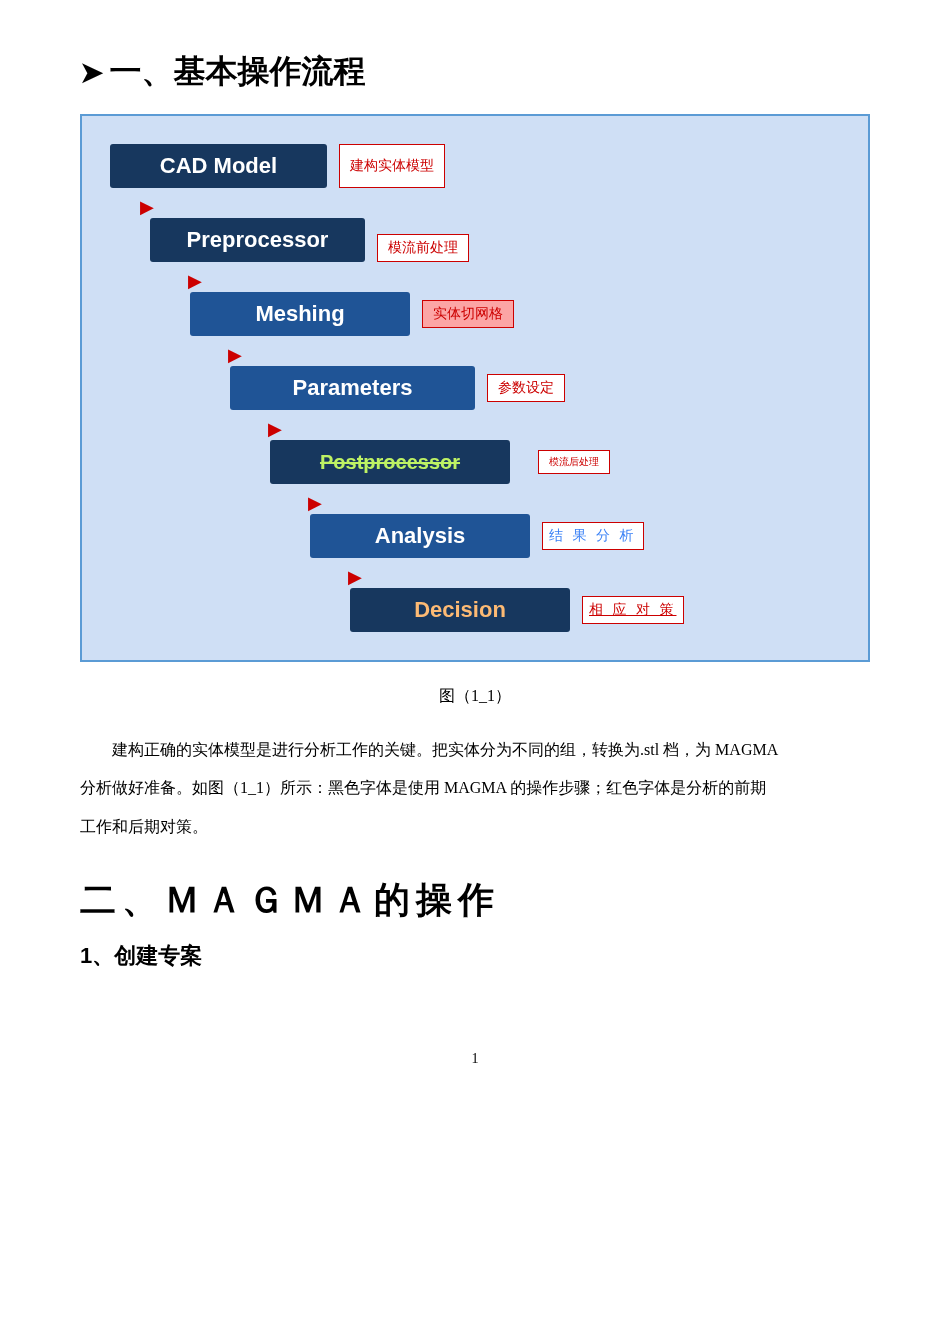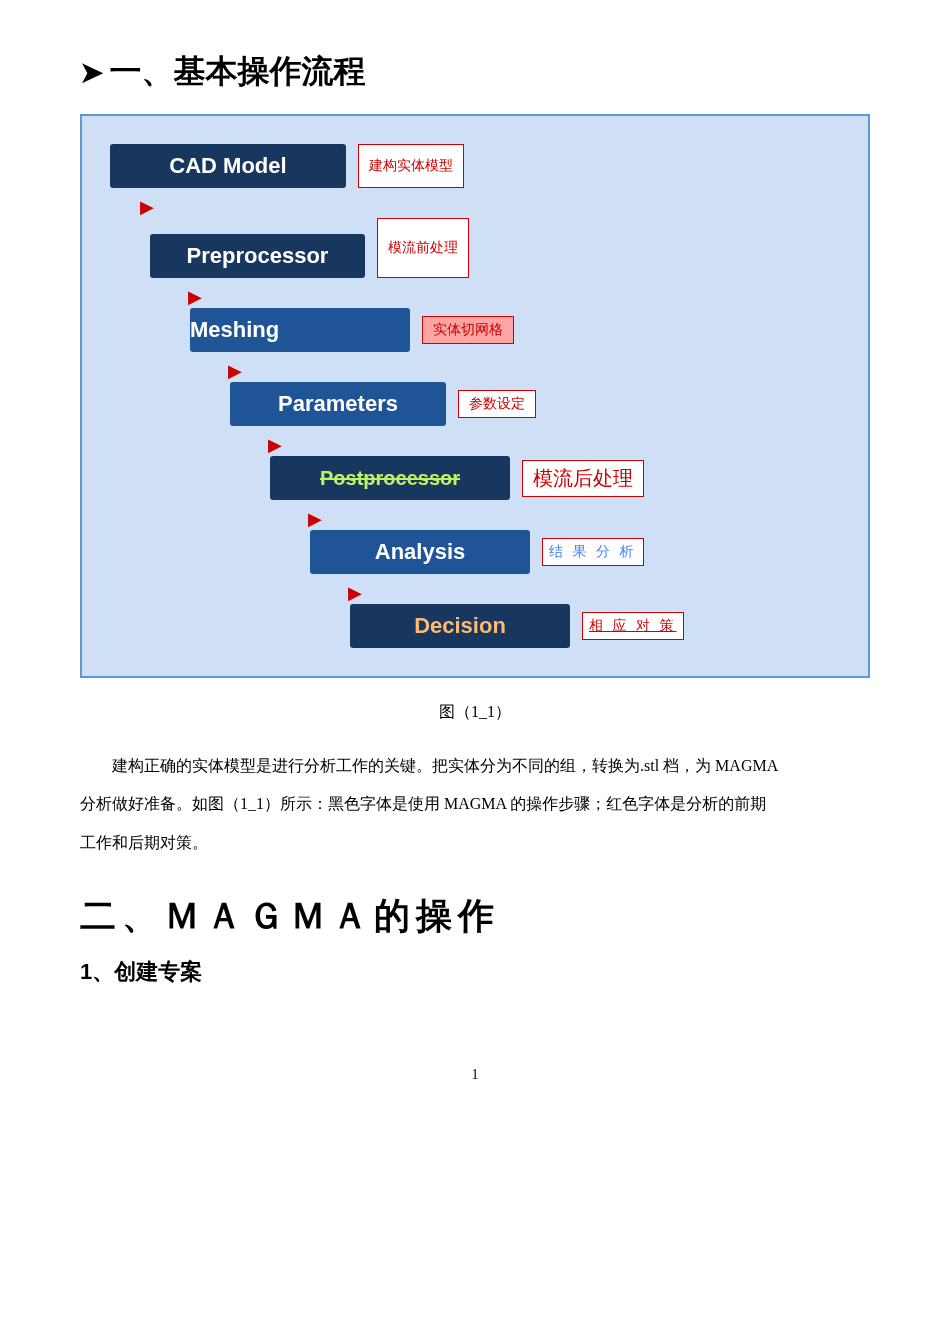--- a/index.html
+++ b/index.html
@@ -19,68 +19,68 @@
 <div style="display:flex;align-items:center;margin-bottom:20px;">
   <span style="font-size:32px;font-weight:bold;display:flex;align-items:center;gap:6px;">
     <span style="color:#000;font-size:28px;">➤</span>
     <span style="font-size:32px;font-weight:bold;font-family:'SimHei','黑体',sans-serif;">一、基本操作流程</span>
   </span>
 </div>
 
 <div style="border:2px solid #5b9bd5;background:#cfdff5;padding:28px 28px 28px 28px;margin-bottom:24px;">
 
   <div style="display:flex;align-items:center;margin-bottom:10px;">
-    <div style="background:#17375e;color:white;font-family:Arial,sans-serif;font-size:22px;font-weight:bold;width:236px;height:44px;display:flex;align-items:center;justify-content:center;border-radius:3px;flex-shrink:0;">
+    <div style="background:#17375e;color:white;font-family:Arial,sans-serif;font-size:22px;font-weight:bold;width:217px;height:44px;display:flex;align-items:center;justify-content:center;border-radius:3px;flex-shrink:0;">
       <span>CAD Model</span>
     </div>
     <div style="border:1.5px solid #cc0000;color:#cc0000;font-size:14px;padding:12px 10px;margin-left:12px;background:white;white-space:nowrap;font-family:'SimSun','宋体',serif;">
       <span>建构实体模型</span>
     </div>
   </div>
 
   <div style="margin-left:30px;margin-bottom:2px;color:#cc0000;font-size:18px;line-height:1;">▶</div>
 
   <div style="display:flex;align-items:flex-end;margin-bottom:10px;margin-left:40px;">
     <div style="background:#17375e;color:white;font-family:Arial,sans-serif;font-size:22px;font-weight:bold;width:215px;height:44px;display:flex;align-items:center;justify-content:center;border-radius:3px;flex-shrink:0;">
       <span>Preprocessor</span>
     </div>
-    <div style="border:1.5px solid #cc0000;color:#cc0000;font-size:14px;padding:20px 10px;margin-left:12px;background:white;white-space:nowrap;font-family:'SimSun','宋体',serif;">
+    <div style="border:1.5px solid #cc0000;color:#cc0000;font-size:14px;padding:4px 10px;margin-left:12px;background:white;white-space:nowrap;font-family:'SimSun','宋体',serif;">
       <span>模流前处理</span>
     </div>
   </div>
 
   <div style="margin-left:78px;margin-bottom:2px;color:#cc0000;font-size:18px;line-height:1;">▶</div>
 
   <div style="display:flex;align-items:center;margin-bottom:10px;margin-left:80px;">
-    <div style="background:#1f5496;color:white;font-family:Arial,sans-serif;font-size:22px;font-weight:bold;width:220px;height:44px;display:flex;align-items:center;border-radius:3px;flex-shrink:0;">
+    <div style="background:#1f5496;color:white;font-family:Arial,sans-serif;font-size:22px;font-weight:bold;width:220px;height:44px;display:flex;align-items:center;justify-content:center;border-radius:3px;flex-shrink:0;">
       <span>Meshing</span>
     </div>
     <div style="border:1.5px solid #cc0000;color:#cc0000;font-size:14px;padding:4px 10px;margin-left:12px;background:#fca5a5;white-space:nowrap;font-family:'SimSun','宋体',serif;">
       <span>实体切网格</span>
     </div>
   </div>
 
   <div style="margin-left:118px;margin-bottom:2px;color:#cc0000;font-size:18px;line-height:1;">▶</div>
 
   <div style="display:flex;align-items:center;margin-bottom:10px;margin-left:120px;">
-    <div style="background:#1f5496;color:white;font-family:Arial,sans-serif;font-size:22px;font-weight:bold;width:216px;height:44px;display:flex;align-items:center;justify-content:center;border-radius:3px;flex-shrink:0;">
+    <div style="background:#1f5496;color:white;font-family:Arial,sans-serif;font-size:22px;font-weight:bold;width:245px;height:44px;display:flex;align-items:center;justify-content:center;border-radius:3px;flex-shrink:0;">
       <span>Parameters</span>
     </div>
     <div style="border:1.5px solid #cc0000;color:#cc0000;font-size:14px;padding:4px 10px;margin-left:12px;background:white;white-space:nowrap;font-family:'SimSun','宋体',serif;">
       <span>参数设定</span>
     </div>
   </div>
 
   <div style="margin-left:158px;margin-bottom:2px;color:#cc0000;font-size:18px;line-height:1;">▶</div>
 
   <div style="display:flex;align-items:center;margin-bottom:10px;margin-left:160px;">
     <div style="background:#17375e;color:#bef264;font-family:Arial,sans-serif;font-size:20px;font-weight:bold;width:240px;height:44px;display:flex;align-items:center;justify-content:center;border-radius:3px;flex-shrink:0;text-decoration:line-through;">
       <span>Postprocessor</span>
     </div>
-    <div style="border:1.5px solid #cc0000;color:#cc0000;font-size:20px;padding:4px 10px;margin-left:12px;background:white;white-space:nowrap;font-family:'SimSun','宋体',serif;">
+    <div style="border:1.5px solid #cc0000;color:#cc0000;font-size:10px;padding:4px 10px;margin-left:28px;background:white;white-space:nowrap;font-family:'SimSun','宋体',serif;">
       <span>模流后处理</span>
     </div>
   </div>
 
   <div style="margin-left:198px;margin-bottom:2px;color:#cc0000;font-size:18px;line-height:1;">▶</div>
 
   <div style="display:flex;align-items:center;margin-bottom:10px;margin-left:200px;">
     <div style="background:#1f5496;color:white;font-family:Arial,sans-serif;font-size:22px;font-weight:bold;width:220px;height:44px;display:flex;align-items:center;justify-content:center;border-radius:3px;flex-shrink:0;">
       <span>Analysis</span>
     </div>

